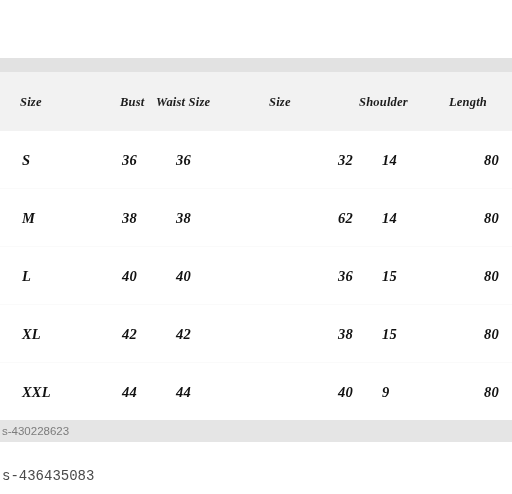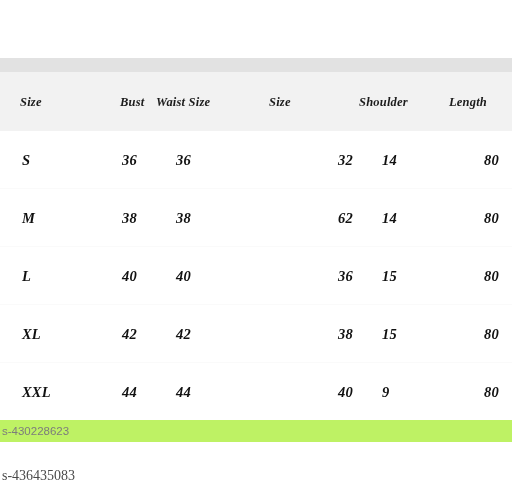--- a/index.html
+++ b/index.html
@@ -85,21 +85,21 @@
   .body-cell.col-size     { left: 22px; }
   .body-cell.col-bust     { left: 82px; }
   .body-cell.col-brand    { left: 176px; }
   .body-cell.col-waist    { left: 290px; margin-left: 48px; }
   .body-cell.col-shoulder { left: 382px; }
   .body-cell.col-length   { left: 484px; }
 
   
   .chart-footer {
     height: 22px;
-    background: #bef264;
+    background: #e5e5e5;
     position: relative;
   }
   .chart-footer-text {
     position: absolute;
     left: 2px;
     top: 50%;
     transform: translateY(-50%);
     font-family: "Liberation Sans", "DejaVu Sans", sans-serif;
     font-size: 11.5px;
     color: #7c7c7c;
@@ -109,21 +109,21 @@
   
   .below-chart {
     background: #ffffff;
     height: 62px;
     position: relative;
   }
   .bottom-code {
     position: absolute;
     left: 2px;
     top: 26px;
-    font-family: Liberation Serif, serif;
+    font-family: Liberation Mono, monospace;
     font-size: 14px;
     color: #4a4a4a;
     white-space: nowrap;
   }
 </style>
 </head>
 <body>
 
 <div class="top-gap"></div>
 

